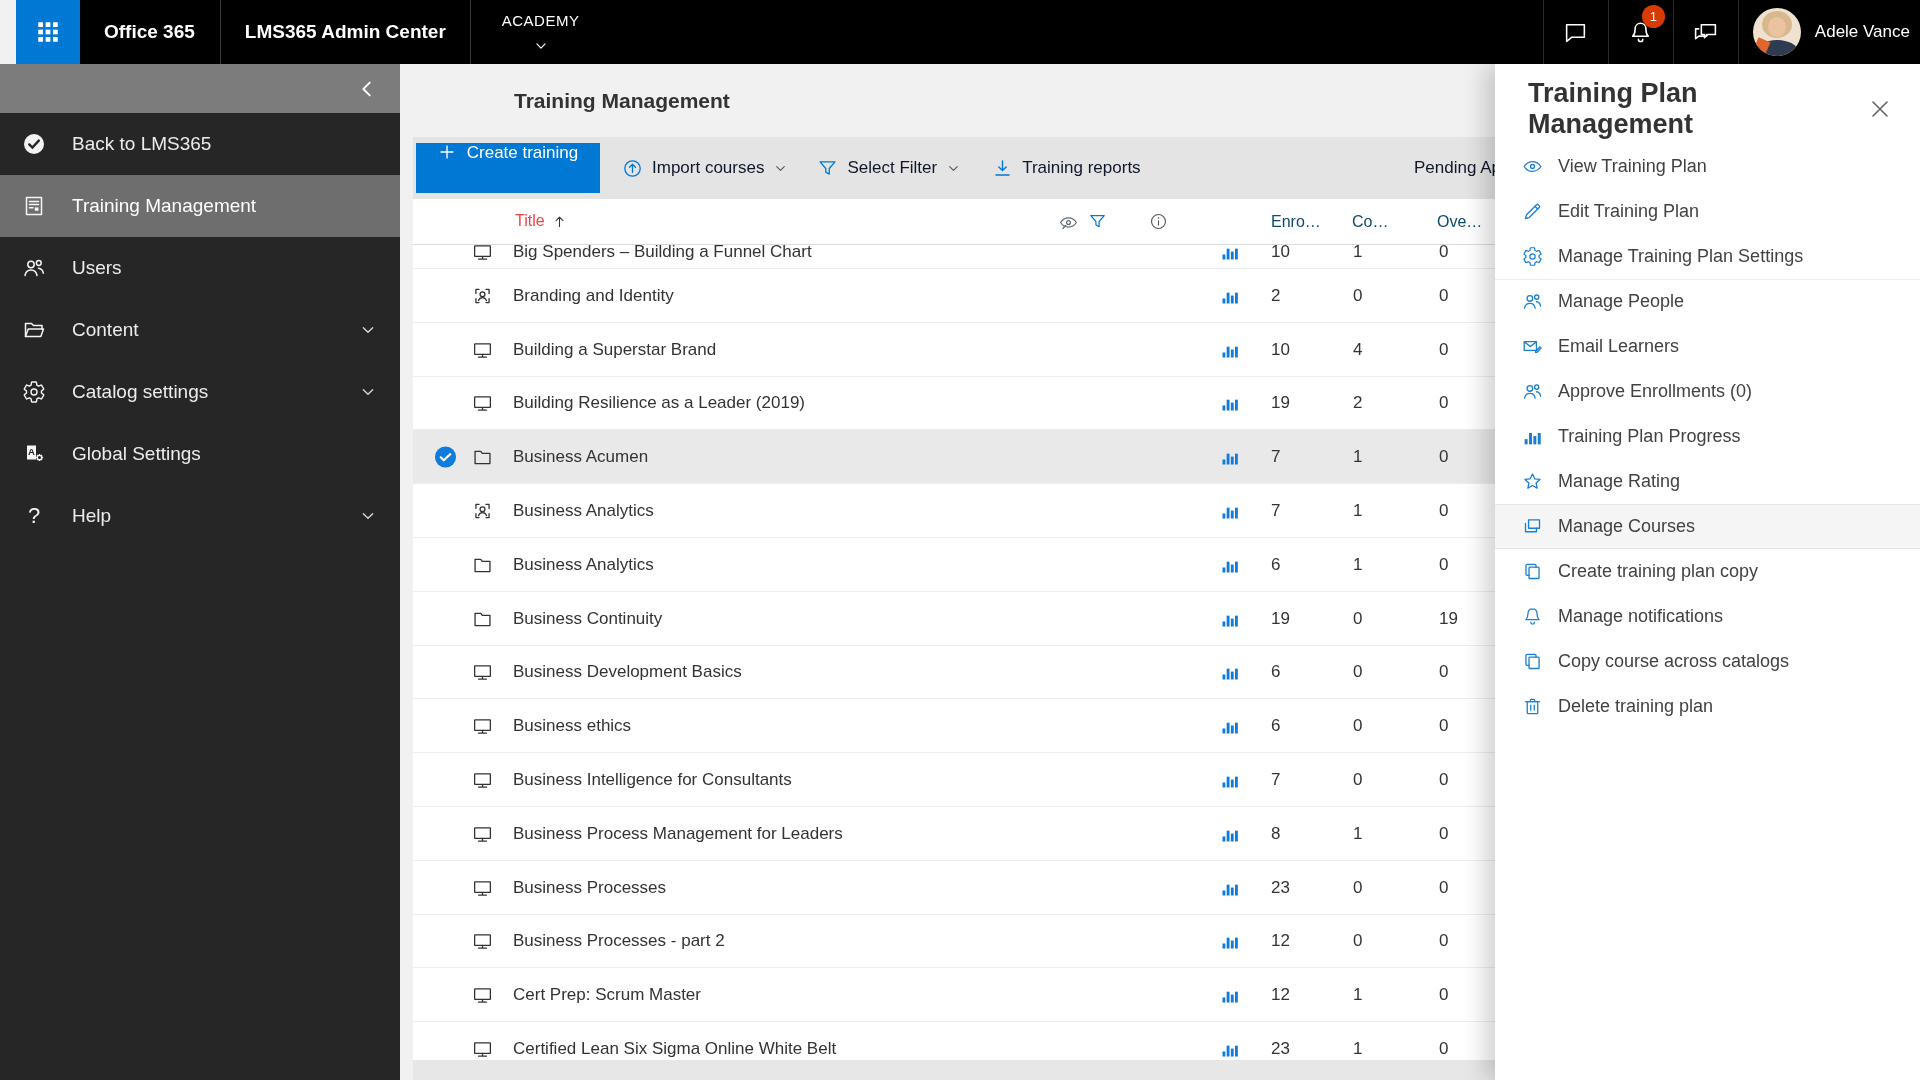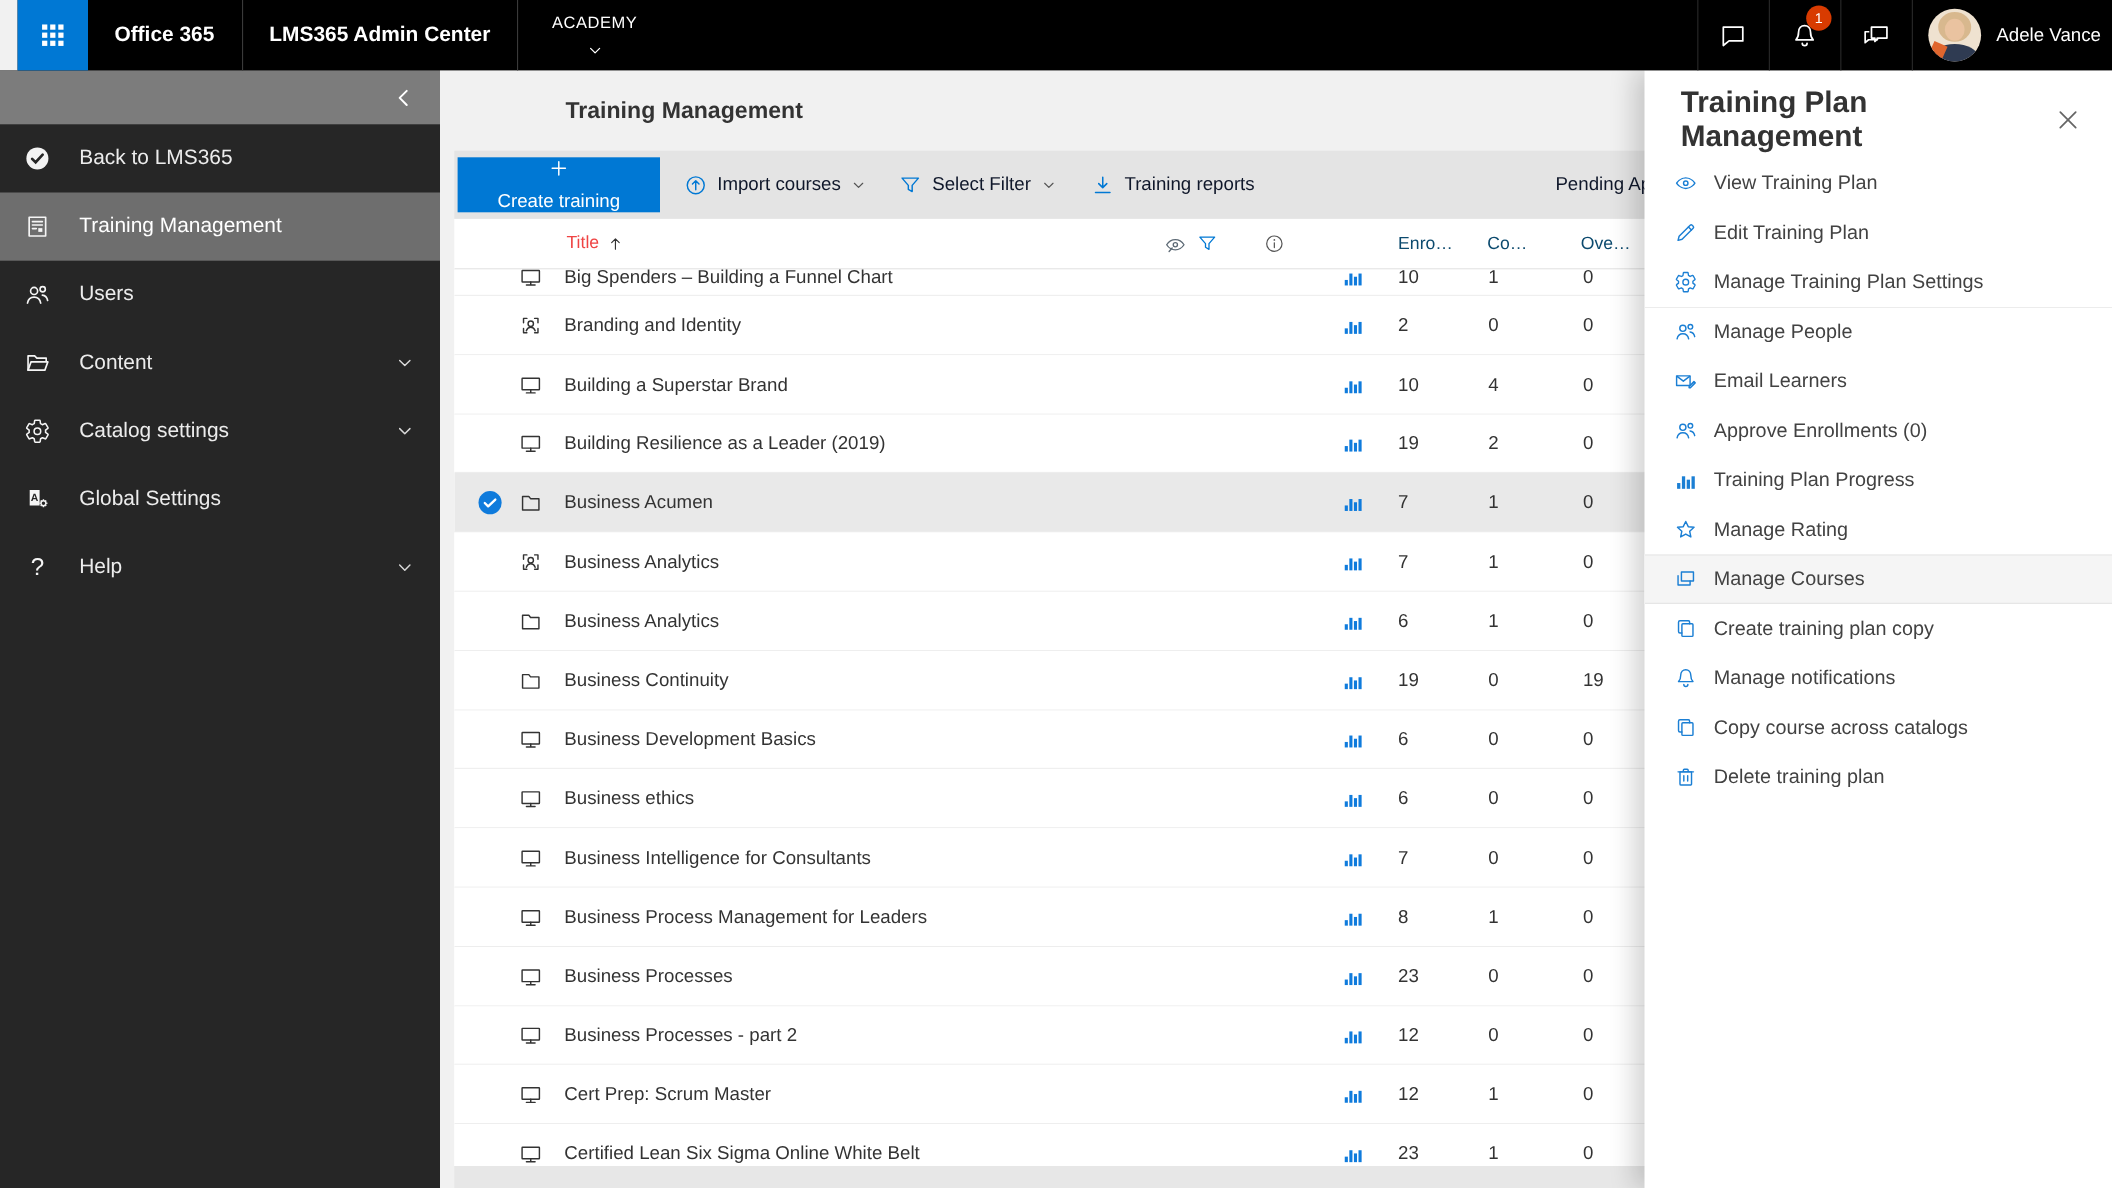--- a/index.html
+++ b/index.html
@@ -52,21 +52,21 @@
   .nav-chev { position:absolute; right:24px; width:16px; height:16px; color:#d8d8d8; }
   .qmark { font-size:22px; font-weight:400; line-height:24px; display:block; text-align:center; }
 
   
   .main { position:absolute; left:400px; top:64px; right:0; bottom:0; background:#f1f1f1; }
   .page-header { height:73px; display:flex; align-items:center; }
   .page-title { margin-left:114px; font-size:21px; font-weight:700; color:#333; }
   .toolbar { position:absolute; left:13px; right:0; top:73px; height:62px; background:#e4e4e4;
     display:flex; align-items:center; }
   .btn-create { margin-left:3px; width:184px; height:50px; background:#0078d4; color:#fff;
-    display:flex; align-items:center; justify-content:center; gap:11px; font-size:17px; cursor:pointer;flex-direction:column; }
+    display:flex; align-items:flex-start; justify-content:center; gap:11px; font-size:17px; cursor:pointer; }
   .btn-create .icon-slot { width:18px; height:18px; color:#fff; }
   .tb-item { display:flex; align-items:center; color:#0f172a; font-size:17px; cursor:pointer; }
   .tb-item .lead { width:21px; height:21px; color:#0078d4; margin-right:9px; }
   .tb-item .chev { width:13px; height:13px; color:#555; margin-left:10px; }
   .ti-import { margin-left:22px; } .ti-filter { margin-left:30px; } .ti-reports { margin-left:32px; }
   .ti-pending { position:absolute; left:1001px; white-space:nowrap; }
 
   
   .table { position:absolute; left:13px; right:0; top:135px; bottom:20px; background:#fff; overflow:hidden; }
   .thead { height:46px; border-bottom:1px solid #dbdbdb; position:relative; }

